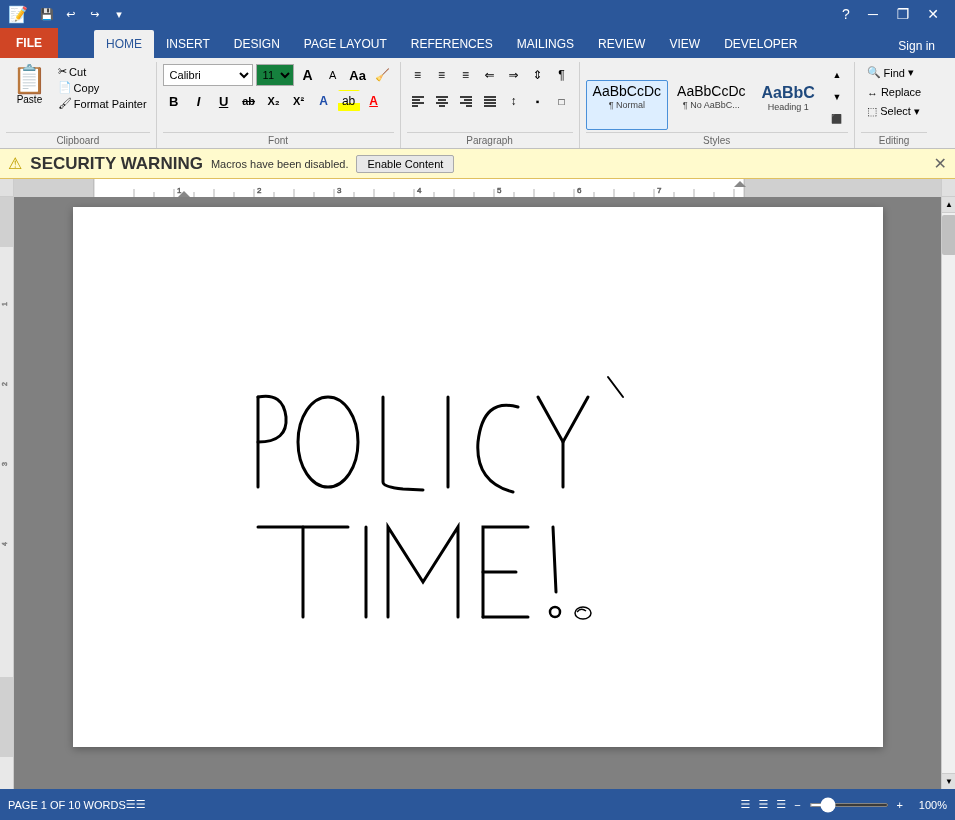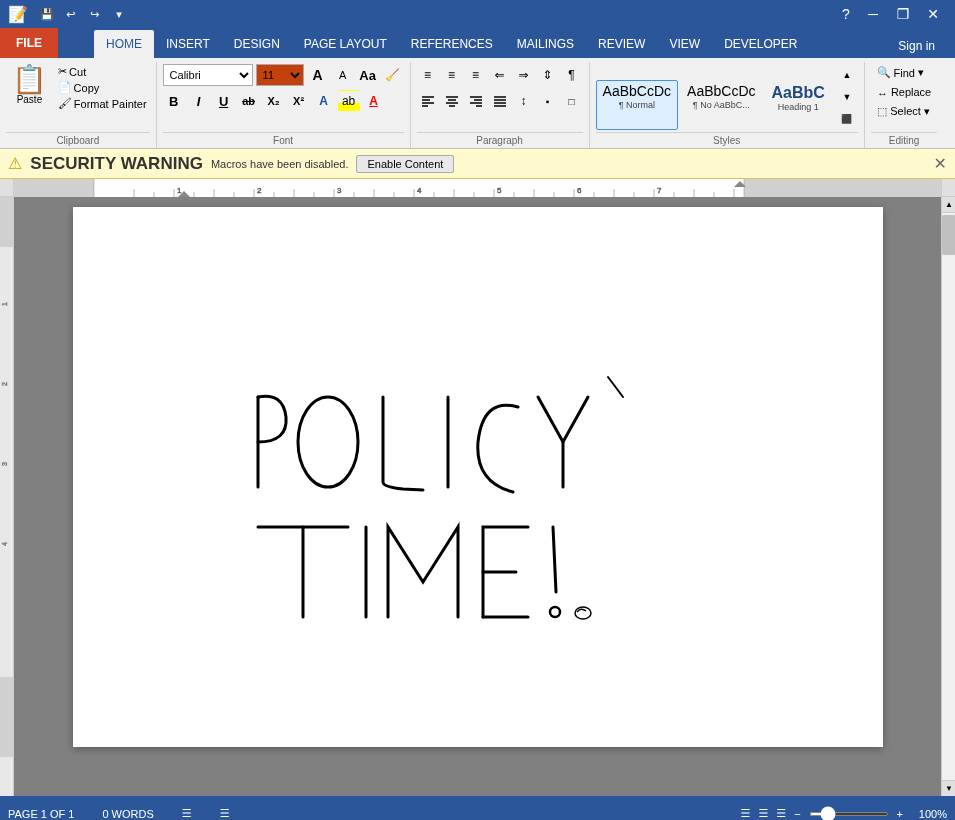--- a/index.html
+++ b/index.html
@@ -95,22 +95,22 @@
       padding: 1px 3px; cursor: pointer; border-radius: 2px; font-size: 11px; white-space: nowrap;
     }
 
     
     .font-row { display: flex; align-items: center; gap: 3px; margin-bottom: 2px; }
     .font-select {
       width: 90px; height: 22px; font-size: 11px; border: 1px solid #aaa;
       background: white; padding: 0 2px; cursor: pointer;
     }
     .font-size-select {
-      width: 48px; height: 22px; font-size: 11px; border: 1px solid #aaa;
-      background: #c2410c; padding: 0 2px; cursor: pointer;
+      width: 38px; height: 22px; font-size: 11px; border: 1px solid #aaa;
+      background: #15803d; padding: 0 2px; cursor: pointer;
     }
     .icon-btn {
       width: 22px; height: 22px; border: 1px solid transparent;
       background: transparent; cursor: pointer; font-size: 12px;
       display: flex; align-items: center; justify-content: center;
       border-radius: 2px;
     }
     .format-btn {
       width: 22px; height: 22px; border: 1px solid transparent;
       background: transparent; cursor: pointer;
@@ -208,27 +208,27 @@
       justify-content: center;
     }
     .right-scrollbar { width: 14px; background: #f0f0f0; border-left: 1px solid #ccc; display: flex; flex-direction: column; }
     .scroll-up { width: 14px; height: 16px; background: #e0e0e0; border-bottom: 1px solid #ccc; cursor: pointer; display: flex; align-items: center; justify-content: center; font-size: 8px; }
     .scroll-down { width: 14px; height: 16px; background: #e0e0e0; border-top: 1px solid #ccc; cursor: pointer; display: flex; align-items: center; justify-content: center; font-size: 8px; margin-top: auto; }
     .scroll-thumb { width: 14px; height: 40px; background: #c0c0c0; margin: 2px auto; border-radius: 2px; cursor: pointer; }
 
     
     .status-bar {
       background: #2b579a;
-      height: 24px;
-      display: flex;
-      align-items: flex-end;
+      height: 31px;
+      display: flex;
+      align-items: center;
       padding: 0 8px;
       color: white;
       font-size: 11px;
-      gap: 28px;
+      gap: 0;
     }
     .status-right { margin-left: auto; display: flex; align-items: center; gap: 8px; }
     .zoom-slider { width: 80px; height: 4px; accent-color: white; }
 
     .content-wrapper {
       display: flex;
       flex-direction: column;
       width: 955px;
       height: 820px;
     }

